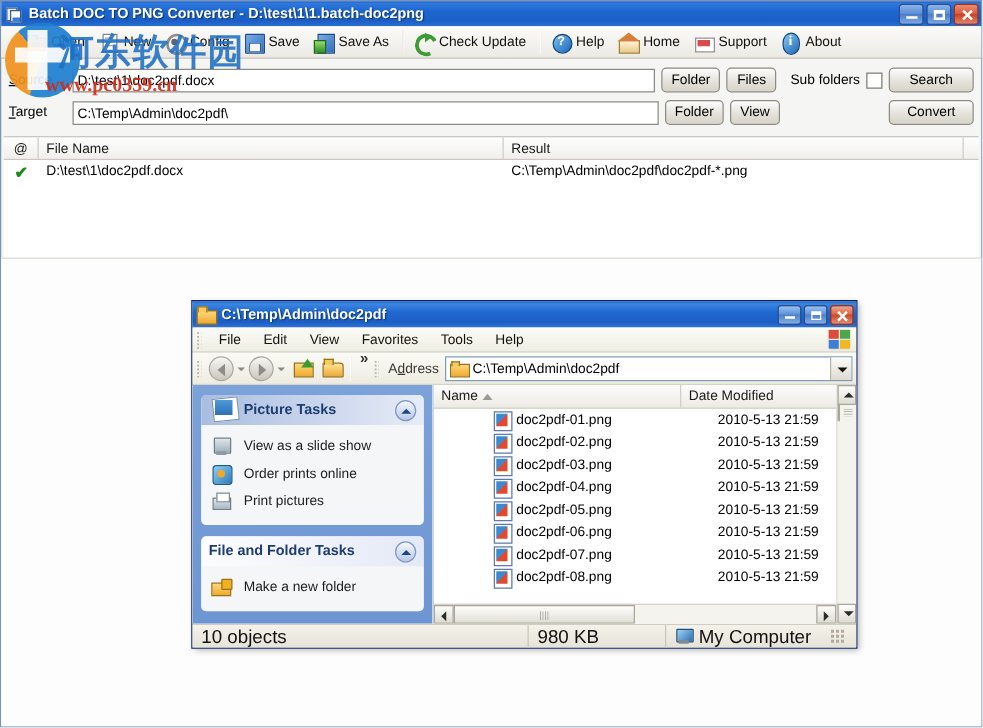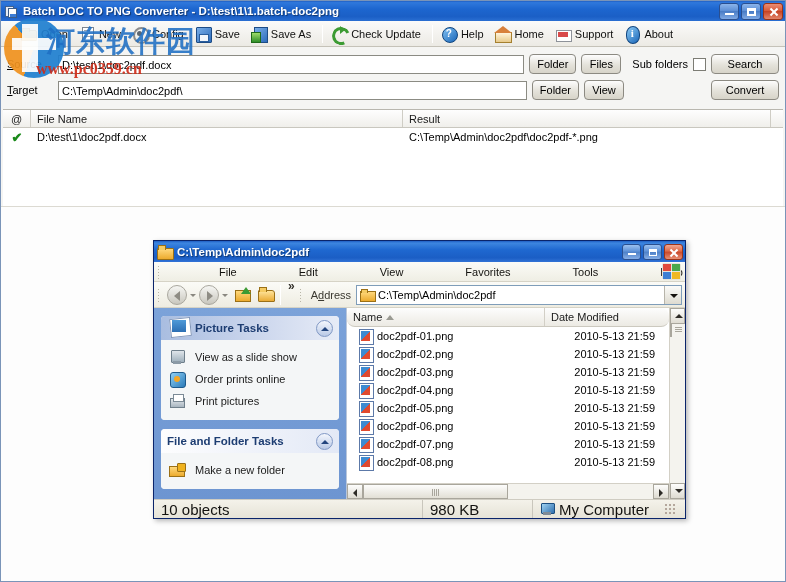--- a/index.html
+++ b/index.html
@@ -154,21 +154,21 @@
   .ex-wbtn{width:19px;height:16px;border:1px solid #2a4f8f;border-radius:3px;margin-left:2px;position:relative;cursor:pointer;
     background:linear-gradient(to bottom,#9cc1ef,#5f92d8 45%,#4d80c8 50%,#86aee6);}
   .ex-wbtn i{position:absolute;display:block;background:#fff;}
   .ex-wbtn.min i{left:5px;bottom:4px;width:8px;height:2px;}
   .ex-wbtn.max i{left:5px;top:4px;width:8px;height:7px;background:transparent;border:1px solid #fff;border-top-width:3px;}
   .ex-wbtn.close{background:linear-gradient(to bottom,#f2a791,#dd6846 45%,#c9482a 50%,#e88f74);border-color:#9c3317;}
   .ex-wbtn.close i{left:4px;top:7px;width:10px;height:2px;transform:rotate(45deg);}
   .ex-wbtn.close i+i{transform:rotate(-45deg);}
 
   .ex-menubar{height:20px;min-height:20px;display:flex;align-items:center;
-    background:linear-gradient(to bottom,#fbfbf7,#efeee4);border-bottom:1px solid #d6d3c6;position:relative;padding-left:3px;gap:44px;}
+    background:linear-gradient(to bottom,#fbfbf7,#efeee4);border-bottom:1px solid #d6d3c6;position:relative;padding-left:3px;}
   .grip{width:4px;height:14px;margin-right:5px;flex:none;
     background-image:radial-gradient(circle,#b9b6a8 40%,transparent 42%);background-size:3px 3px;}
   .ex-menu{font-size:11px;color:#13120f;padding:2px 9px;cursor:pointer;}
   .ex-flag{position:absolute;right:4px;top:1px;width:19px;height:17px;
     background:
       linear-gradient(to bottom right,transparent 49%,#fff 49% 51%,transparent 51%),
       #e5e3d8;
     border-radius:2px;overflow:hidden;}
   .ex-flag span{position:absolute;width:8px;height:7px;}
   .ex-flag .f1{left:1px;top:1px;background:#e04a3c;}
@@ -226,27 +226,27 @@
   .tp-ico.slide::after{content:"";position:absolute;left:4px;top:12px;width:8px;height:3px;background:#8b9aa6;}
   .tp-ico.order::before{content:"";position:absolute;left:1px;top:1px;width:14px;height:14px;border-radius:3px;background:linear-gradient(135deg,#8fd0f5,#2a7ab8);border:1px solid #1d5a8c;}
   .tp-ico.order::after{content:"";position:absolute;left:5px;top:5px;width:6px;height:6px;border-radius:50%;background:#f5a623;}
   .tp-ico.print::before{content:"";position:absolute;left:1px;top:5px;width:13px;height:8px;background:linear-gradient(to bottom,#e3e8ec,#a8b5c0);border:1px solid #70808c;}
   .tp-ico.print::after{content:"";position:absolute;left:4px;top:1px;width:9px;height:6px;background:#fff;border:1px solid #7b8a96;}
   .tp-ico.folder::before{content:"";position:absolute;left:0;top:4px;width:14px;height:9px;background:linear-gradient(to bottom,#ffd87c,#ecab2e);border:1px solid #9b7016;}
   .tp-ico.folder::after{content:"";position:absolute;left:8px;top:1px;width:7px;height:7px;background:#f0b21e;border:1px solid #9b7016;border-radius:1px;}
 
   
   .flist{flex:1;display:flex;flex-direction:column;background:#fff;border-left:1px solid #b9c6da;position:relative;min-width:0;}
-  .fl-header{display:flex;height:14px;min-height:19px;background:linear-gradient(to bottom,#fdfdfd,#eceae3);border-bottom:1px solid #ccc9bf;border-radius:8px;}
+  .fl-header{display:flex;height:14px;min-height:19px;background:linear-gradient(to bottom,#fdfdfd,#eceae3);border-bottom:1px solid #ccc9bf;}
   .flh{font-size:11px;color:#1a1a1a;padding:2px 6px;display:flex;align-items:center;gap:4px;border-right:1px solid #d2cfc6;}
   .flh.name{flex:1;min-width:0;}
   .flh.date{width:124px;flex:none;border-right:0;}
   .sort-arrow{width:0;height:0;border-left:4px solid transparent;border-right:4px solid transparent;border-bottom:5px solid #9a9a92;}
   .fl-rows{flex:1;overflow:hidden;}
-  .fl-row{display:flex;align-items:center;height:18px;padding-left:11px;cursor:default;}
+  .fl-row{display:flex;align-items:center;height:18px;padding-left:16px;cursor:default;margin-left:31px;}
   .png-ico{width:15px;height:14px;flex:none;margin-right:4px;position:relative;}
   .png-ico::before{content:"";position:absolute;left:1px;top:0;width:13px;height:14px;background:#fff;border:1px solid #5c79a8;}
   .png-ico::after{content:"";position:absolute;left:3px;top:2px;width:9px;height:10px;
     background:linear-gradient(135deg,#3d8ad1 0 50%,#e04a2f 50% 100%);}
   .fl-name{flex:1;font-size:11px;color:#000;white-space:nowrap;overflow:hidden;min-width:0;}
   .fl-date{width:124px;flex:none;font-size:11px;color:#000;text-align:right;padding-right:14px;white-space:nowrap;}
 
   
   .vsb{width:16px;flex:none;background:#f0efe9;border-left:1px solid #d3d0c6;display:flex;flex-direction:column;}
   .sb-btn{height:16px;background:linear-gradient(to bottom,#fdfdfc,#dedbd1);border:1px solid #a9a69c;position:relative;flex:none;cursor:pointer;}

